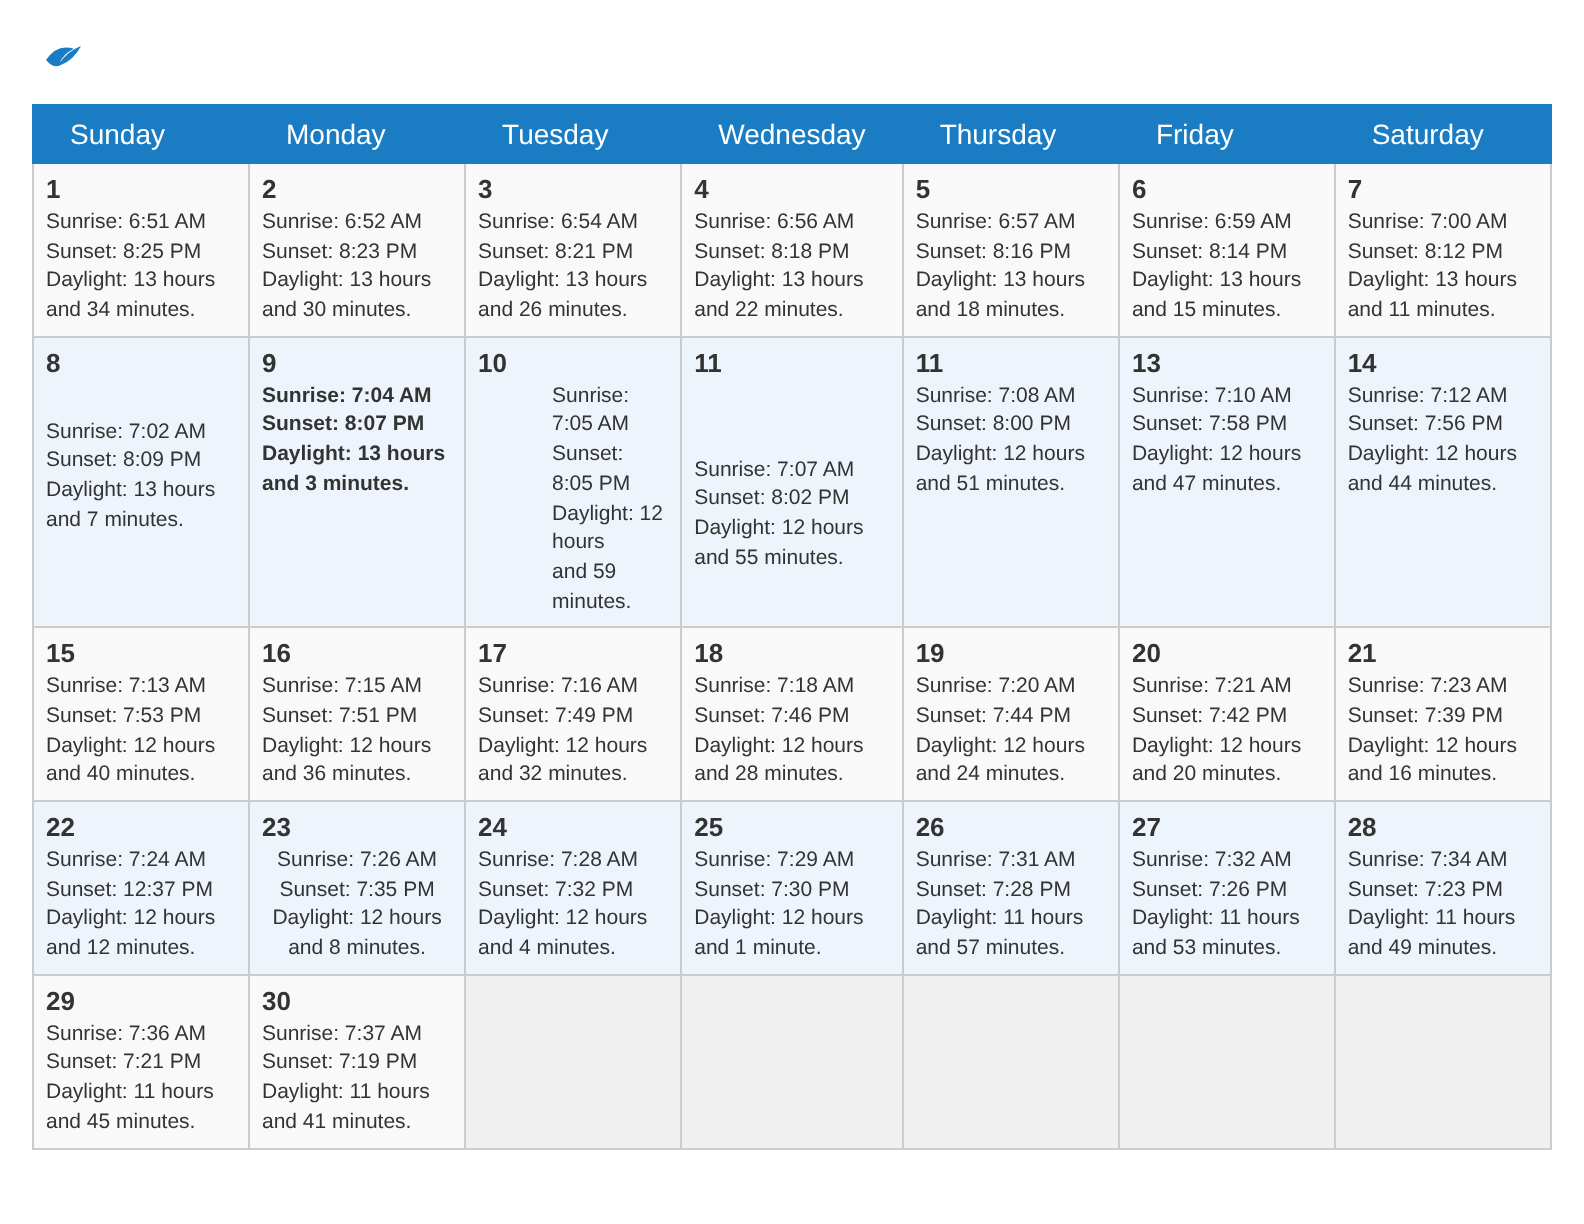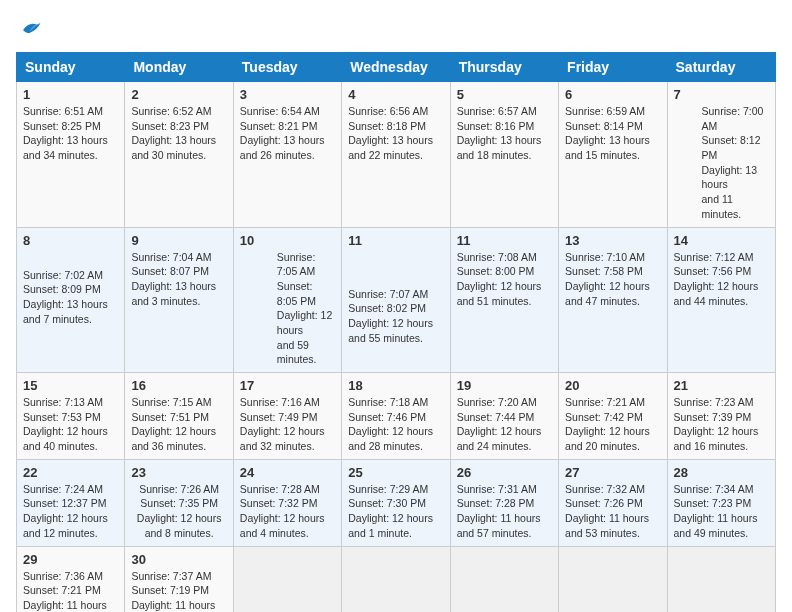--- a/index.html
+++ b/index.html
@@ -39,23 +39,23 @@
     }
     .calendar {
       width: 100%;
       border-collapse: collapse;
       border: 1px solid #ccc;
     }
     .calendar thead tr th {
       background-color: #1a7dc4;
       color: white;
       text-align: left;
-      padding: 6px 8px;
+      padding: 6px 18px;
       font-size: 14px;
-      font-weight: bold;
+      font-weight: normal;
       border: 1px solid #1a7dc4;
       margin-left: 12px;
     }
     .calendar tbody tr td {
       vertical-align: top;
       padding: 5px 6px;
       border: 1px solid #ccc;
       font-size: 11px;
       color: #333;
       width: 14.28%;
@@ -151,37 +151,37 @@
           </td>
           <td>
             <div class="day-number">6</div>
             <div class="day-info" style="white-space: pre-line;">Sunrise: 6:59 AM
 Sunset: 8:14 PM
 Daylight: 13 hours
 and 15 minutes.</div>
           </td>
           <td>
             <div class="day-number">7</div>
-            <div class="day-info" style="white-space: pre-line; margin-left: 28px;">Sunrise: 7:00 AM
+            <div class="day-info" style="white-space: pre-line;">Sunrise: 7:00 AM
 Sunset: 8:12 PM
 Daylight: 13 hours
 and 11 minutes.</div>
           </td>
         </tr>
         <tr>
           <td>
             <div class="day-number">8</div>
             <div class="day-info" style="white-space: pre-line; margin-top: 20px;">Sunrise: 7:02 AM
 Sunset: 8:09 PM
 Daylight: 13 hours
 and 7 minutes.</div>
           </td>
           <td>
             <div class="day-number">9</div>
-            <div class="day-info" style="white-space: pre-line;">Sunrise: 7:04 AM
+            <div class="day-info" style="white-space: pre-line; font-weight: bold;">Sunrise: 7:04 AM
 Sunset: 8:07 PM
 Daylight: 13 hours
 and 3 minutes.</div>
           </td>
           <td>
             <div class="day-number">10</div>
             <div class="day-info" style="white-space: pre-line; margin-left: 37px;">Sunrise: 7:05 AM
 Sunset: 8:05 PM
 Daylight: 12 hours
 and 59 minutes.</div>

